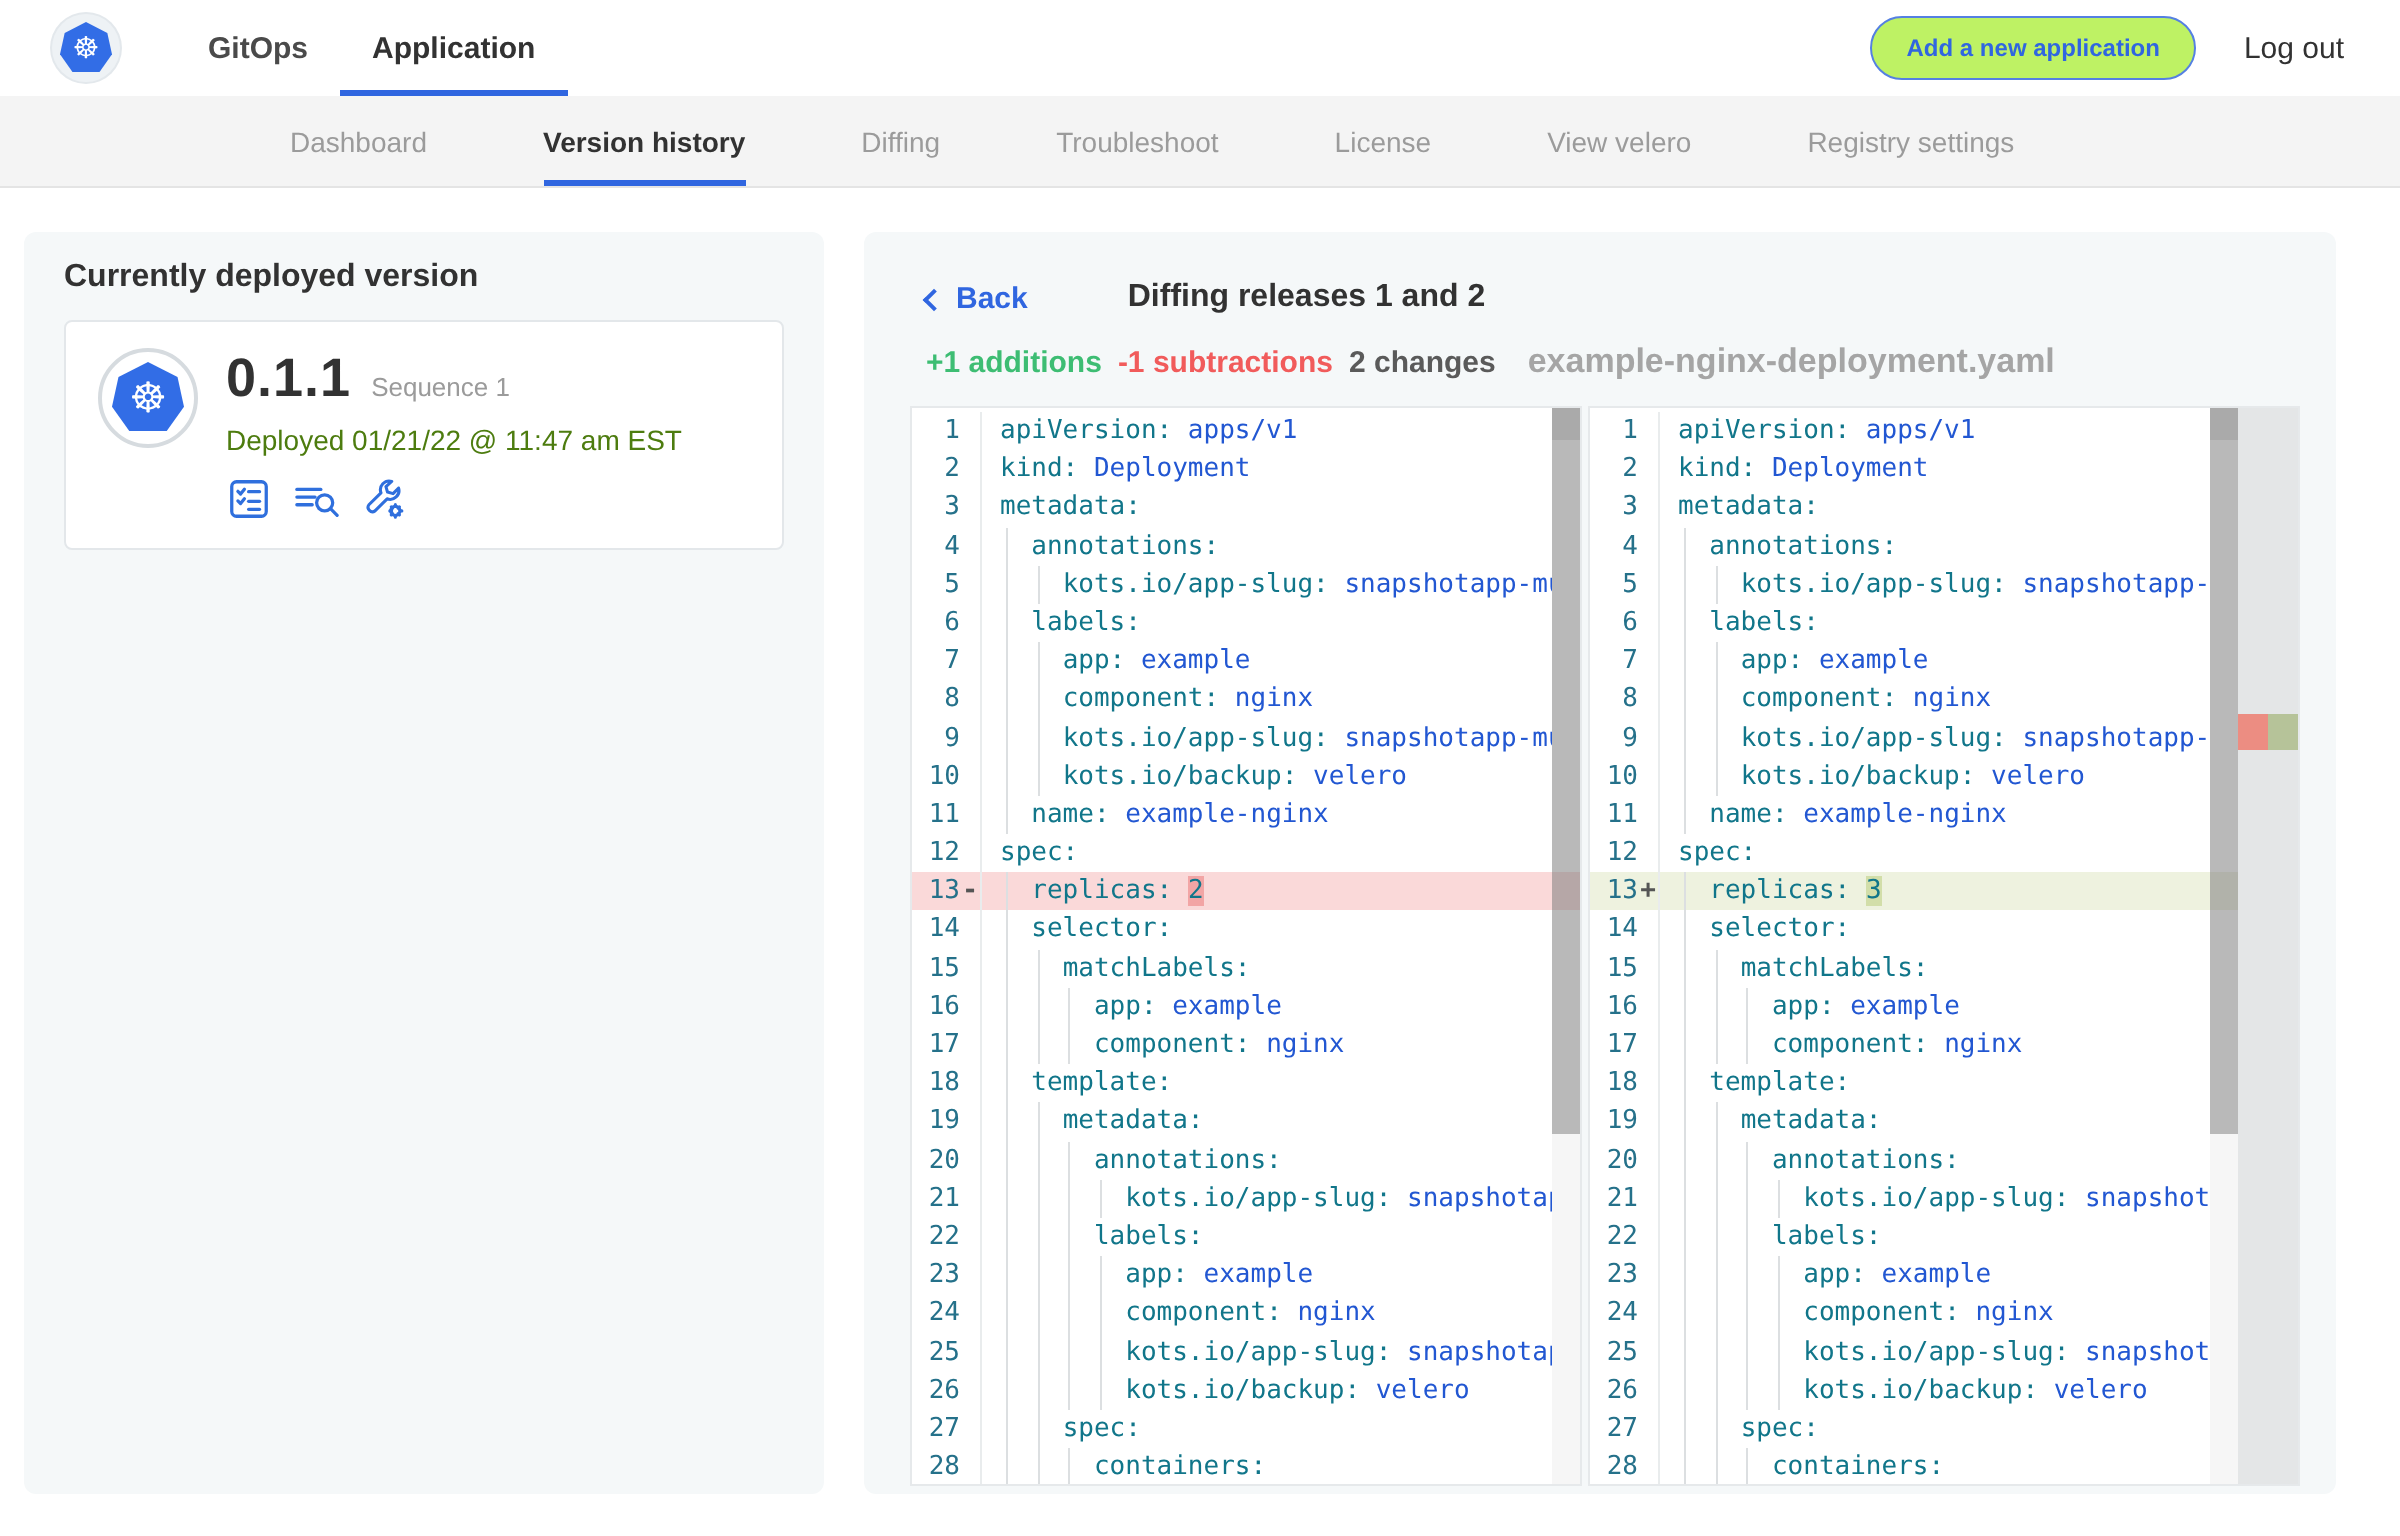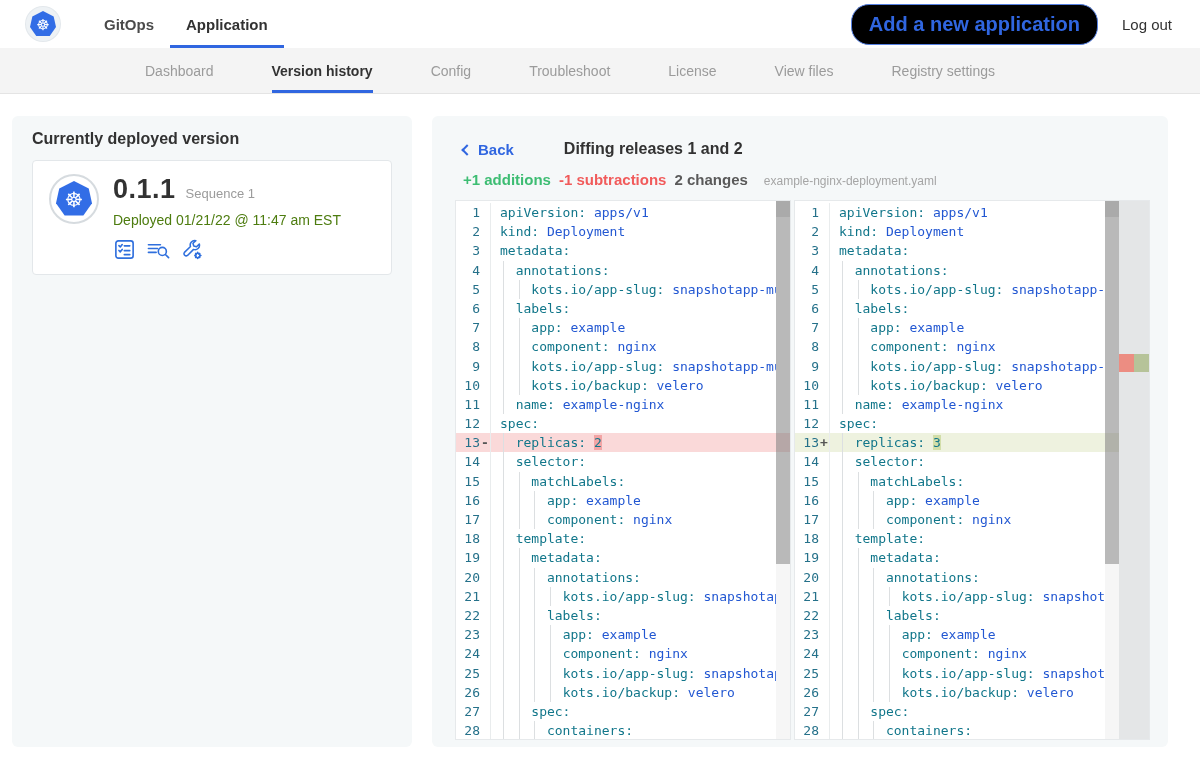--- a/index.html
+++ b/index.html
@@ -13,22 +13,22 @@
   .heptagon { background:var(--k8s-blue); display:flex; align-items:center; justify-content:center;
     clip-path:polygon(50% 0%, 91% 21%, 100% 62%, 76% 96%, 24% 96%, 0% 62%, 9% 21%); }
   .heptagon.small { width:26px; height:26px; font-size:15px; }
   .heptagon.big { width:36px; height:36px; font-size:21px; }
   .helm-glyph { color:#fff; line-height:1; }
   .top-nav { display:flex; margin-left:28px; }
   .top-tab { display:flex; align-items:center; padding:0 16px; font-size:15px; font-weight:600;
     color:#4a4a4a; cursor:pointer; border-bottom:3px solid transparent; padding-top:3px; }
   .top-tab.active { color:#323232; border-bottom-color:var(--accent-blue); }
   .topbar-right { margin-left:auto; display:flex; align-items:center; gap:24px; padding-right:28px; }
-  .add-app-btn { border:1.5px solid #5580e2; color:var(--accent-blue); background:#000000; font-weight:700;
-    font-size:20px; border-radius:18px; padding:8px 17px; cursor:pointer;
+  .add-app-btn { border:1.5px solid #5580e2; color:var(--accent-blue); background:#bef264; font-weight:700;
+    font-size:12px; border-radius:18px; padding:8px 17px; cursor:pointer;
     font-family:"Liberation Sans", sans-serif; }
   .logout { font-size:15px; color:#323232; cursor:pointer; }
 
   
   .subnav { height:46px; background:#f4f4f4; border-bottom:1px solid #e4e4e4;
     display:flex; align-items:stretch; padding-left:145px; gap:58px; }
   .sub-tab { display:flex; align-items:center; font-size:14px; color:#9b9b9b; cursor:pointer;
     border-bottom:3px solid transparent; padding-top:3px; }
   .sub-tab.active { color:#323232; font-weight:700; border-bottom-color:var(--accent-blue); }
 
@@ -55,21 +55,21 @@
   .diff-header { display:flex; align-items:center; gap:22px; margin:0 0 13px 8px; }
   .back-link { display:flex; align-items:center; gap:7px; color:var(--accent-blue);
     font-weight:700; font-size:15px; cursor:pointer; }
   .chev { width:8px; height:8px; border-left:2.5px solid var(--accent-blue);
     border-bottom:2.5px solid var(--accent-blue); transform:rotate(45deg); margin-top:1px; }
   .diff-title { font-size:16px; font-weight:700;padding-left:28px; }
   .diff-stats { display:flex; align-items:baseline; gap:8px; margin:0 0 12px 8px; font-size:15px; }
   .stat-add { color:var(--stat-green); font-weight:700; }
   .stat-sub { color:var(--stat-red); font-weight:700; }
   .stat-chg { color:#5a5a5a; font-weight:700; }
-  .diff-file { color:#a5a5a5; font-size:12px; margin-left:8px; font-weight:400; }
+  .diff-file { color:#a5a5a5; font-size:17px; margin-left:8px; font-weight:700; }
 
   .panels { display:flex; gap:3px; height:540px; }
   .panel { background:#fff; border:1px solid #e6e9eb; position:relative; overflow:hidden; padding-top:2px; }
   .panel-old { width:336px; flex:none; }
   .panel-new { flex:1; }
 
   .code-row { display:flex; height:19.2px; line-height:19.2px;
     font-family:"DejaVu Sans Mono", monospace; font-size:13px; }
   .gut { display:flex; flex:none; width:35px; border-right:1px solid #e9eced; }
   .ln { width:24px; text-align:right; color:#25718a; flex:none; }
@@ -113,24 +113,24 @@
   </nav>
   <div class="topbar-right">
     <button class="add-app-btn">Add a new application</button>
     <span class="logout">Log out</span>
   </div>
 </header>
 
 <nav class="subnav">
   <div class="sub-tab">Dashboard</div>
   <div class="sub-tab active">Version history</div>
-  <div class="sub-tab">Config</div>
+  <div class="sub-tab">Diffing</div>
   <div class="sub-tab">Troubleshoot</div>
   <div class="sub-tab">License</div>
-  <div class="sub-tab">View files</div>
+  <div class="sub-tab">View velero</div>
   <div class="sub-tab">Registry settings</div>
 </nav>
 
 <main class="main">
 
   <section class="deployed-card">
     <h2 class="deployed-title">Currently deployed version</h2>
     <div class="deployed-inner">
       <div class="card-logo">
         <div class="heptagon big">

